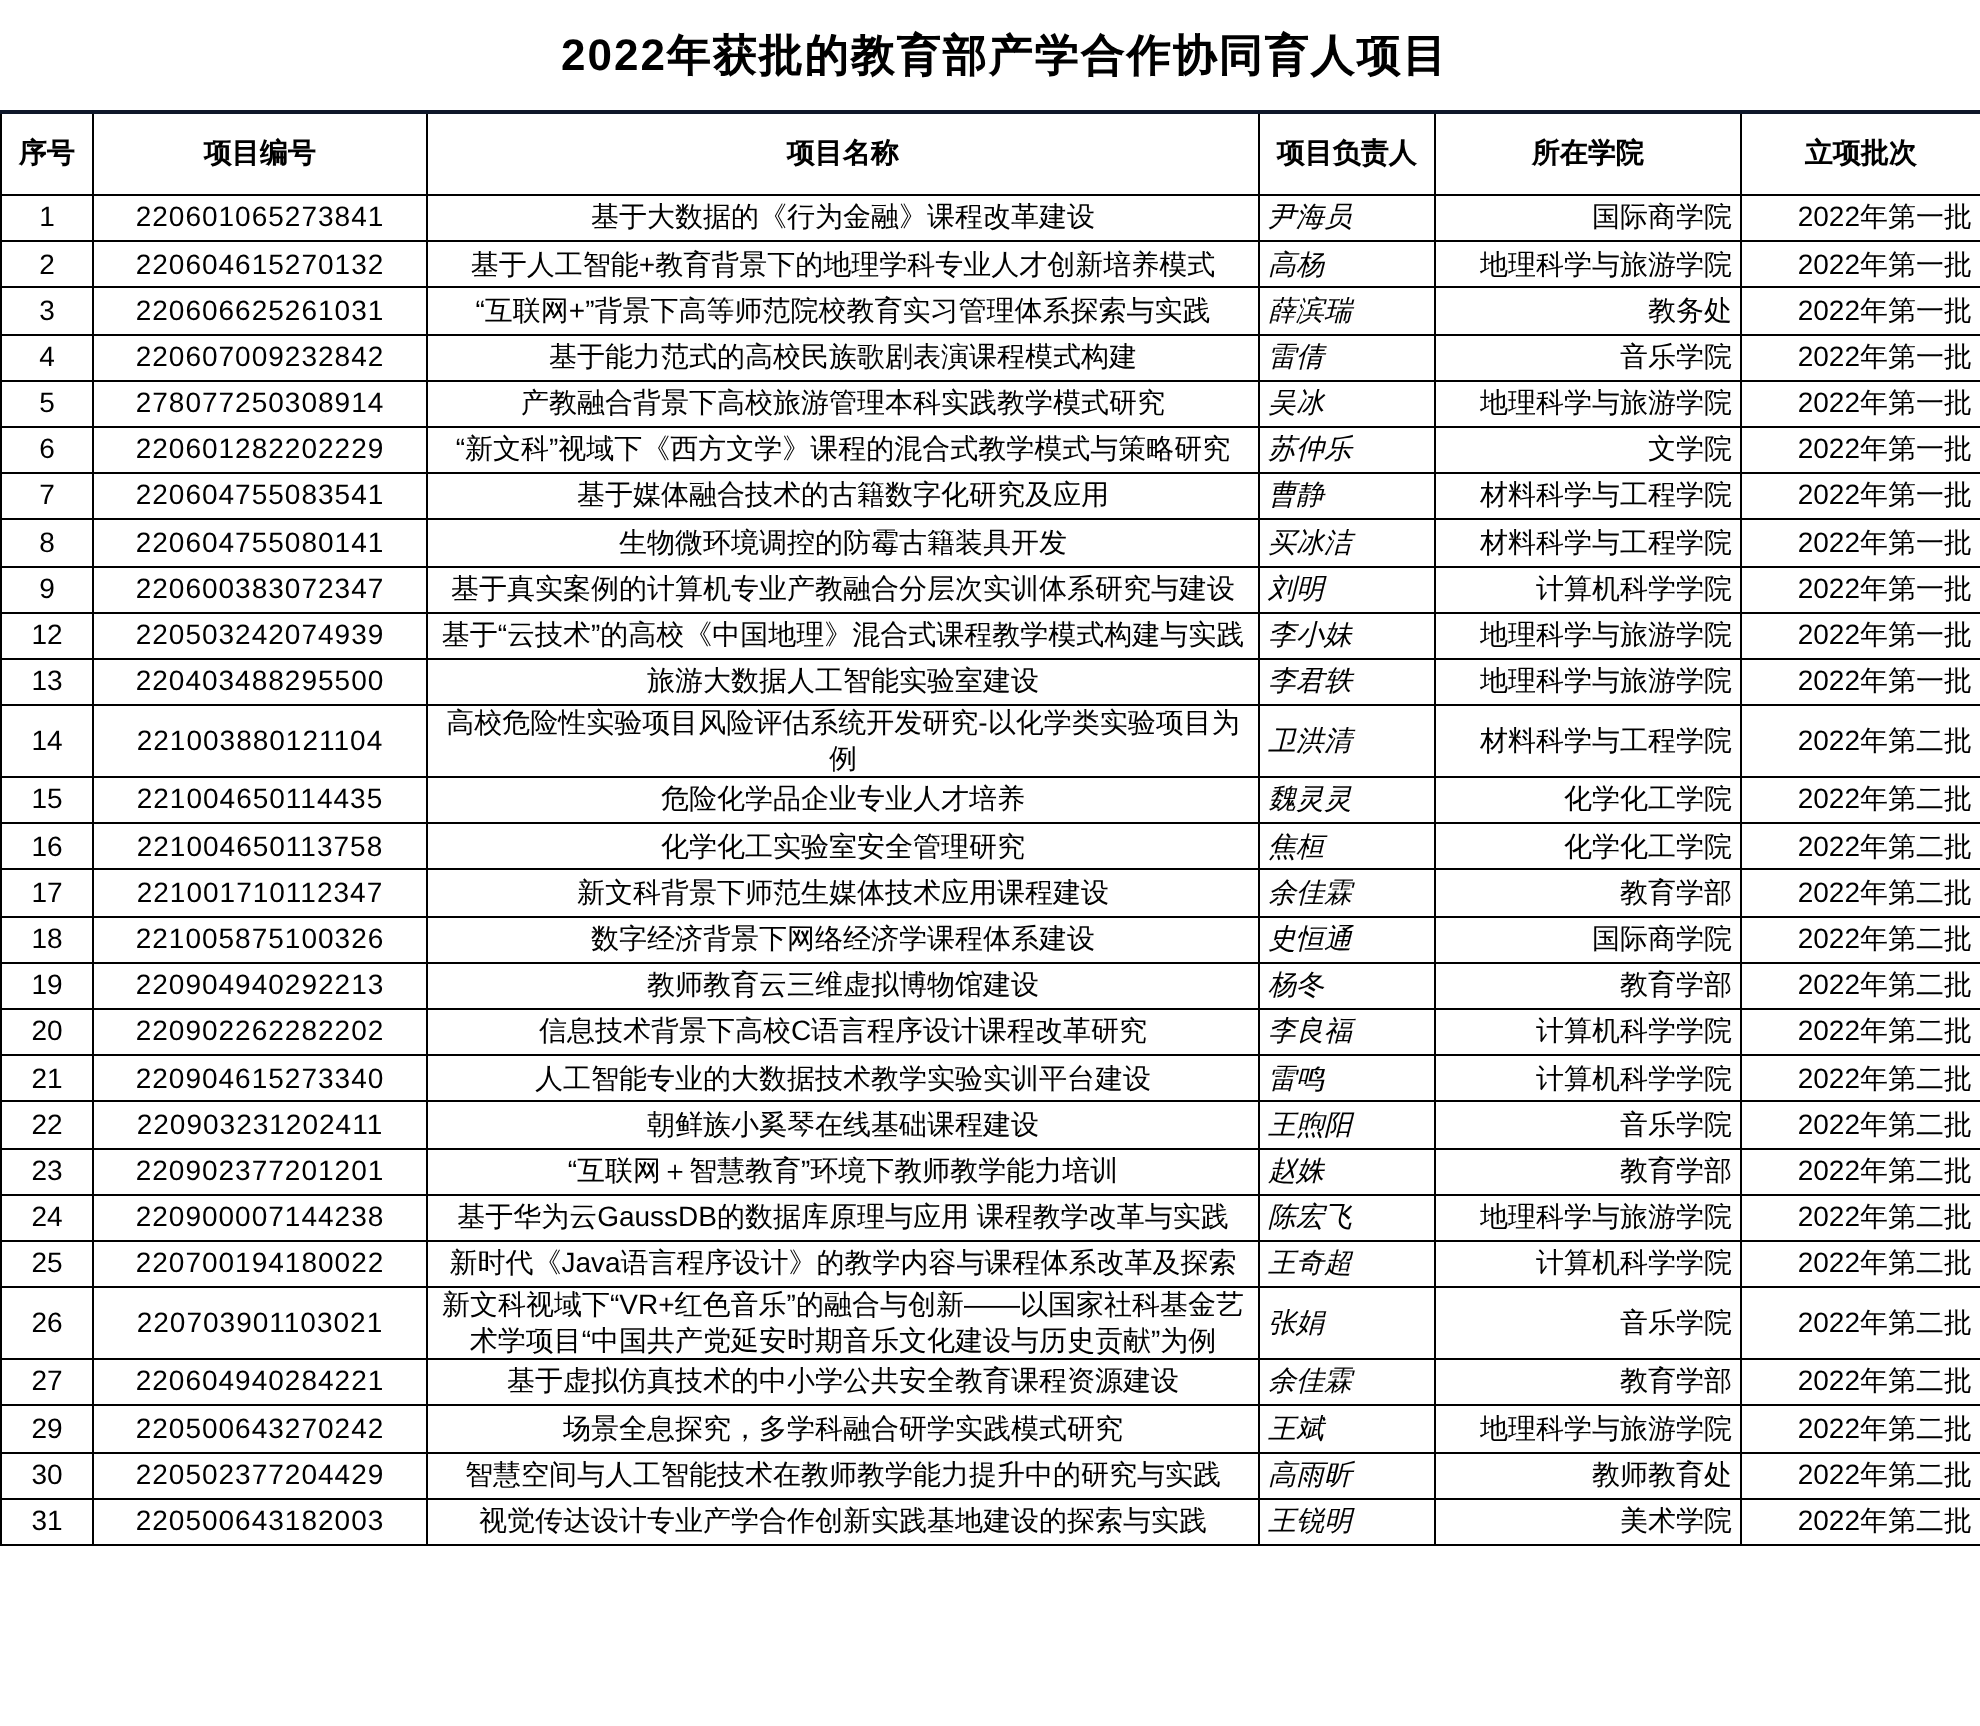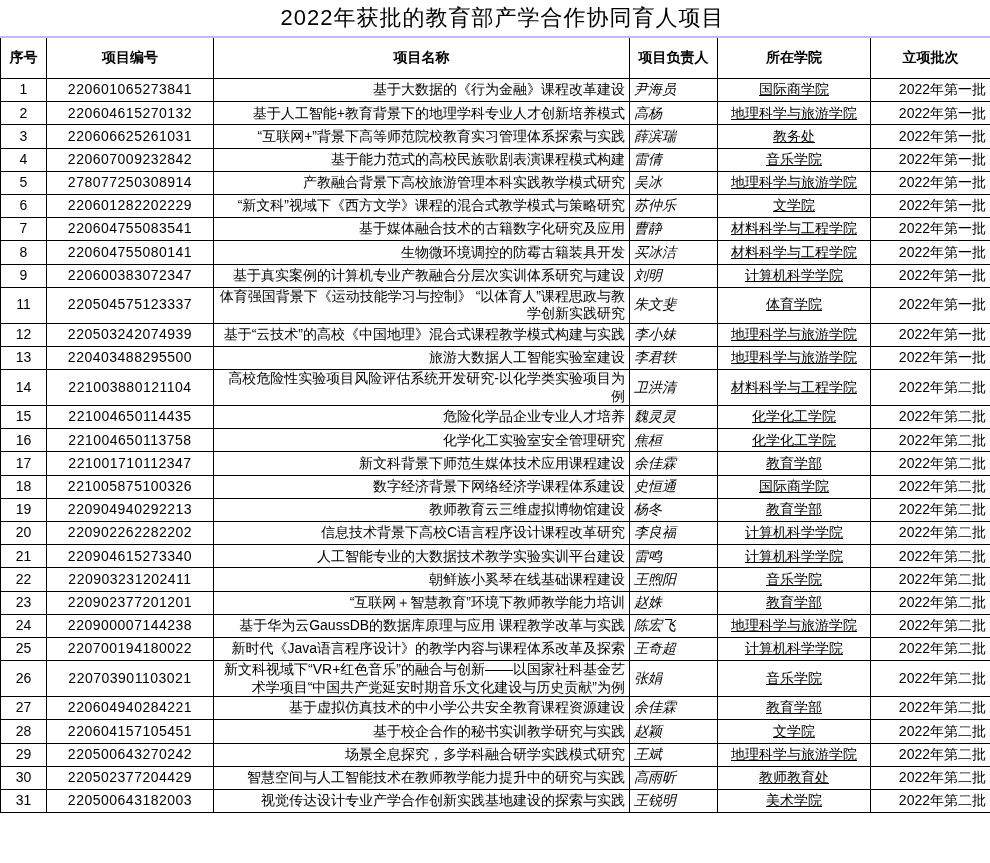--- a/index.html
+++ b/index.html
@@ -2,45 +2,45 @@
 <html lang="zh"><head>
 <meta charset="utf-8">
 <style>
   html,body{margin:0;padding:0;background:#fff;}
   body{
     width:990px;height:863px;overflow:hidden;
     font-family:"Liberation Sans","DejaVu Sans",sans-serif;
     color:#000;
   }
   .page-title{
-    height:36px;display:flex;align-items:center;justify-content:center;
-    font-size:22px;font-weight:normal;letter-spacing:1px;padding-left:15px;
+    height:55px;display:flex;align-items:center;justify-content:center;
+    font-size:22px;font-weight:bold;letter-spacing:1px;padding-left:15px;
   }
   table.grid{
     width:990px;border-collapse:collapse;table-layout:fixed;
     font-size:14px;
   }
   table.grid th, table.grid td{
     border:1px solid #000;
     overflow:hidden;
     vertical-align:middle;
     padding:0 4px;
     line-height:1.25;
     word-break:break-all;
   }
   table.grid thead th{
     height:40px;font-weight:bold;font-size:14px;
-    border-top:2px solid #c4b5fd;
+    border-top:2px solid #0f172a;
   }
   table.grid td{height:22.2px;}
   td.c0{text-align:center;padding:0 1px;}
   td.c1{text-align:center;letter-spacing:0.5px;}
-  td.c2{text-align:right;margin-top:16px;}
+  td.c2{text-align:center;margin-top:16px;}
   td.c3{text-align:left;font-style:italic;}
-  td.c4{text-align:center;text-decoration:underline;}
+  td.c4{text-align:right;}
   td.c5{text-align:right;}
 </style>
 </head>
 <body>
 
 <div class="page-title">2022年获批的教育部产学合作协同育人项目</div>
 
 <table class="grid">
   <colgroup>
     <col style="width:46px">
@@ -127,28 +127,20 @@
       </tr>
       <tr>
         <td class="c0">9</td>
         <td class="c1">220600383072347</td>
         <td class="c2">基于真实案例的计算机专业产教融合分层次实训体系研究与建设</td>
         <td class="c3">刘明</td>
         <td class="c4">计算机科学学院</td>
         <td class="c5">2022年第一批</td>
       </tr>
       <tr>
-        <td class="c0">11</td>
-        <td class="c1">220504575123337</td>
-        <td class="c2">体育强国背景下《运动技能学习与控制》 “以体育人”课程思政与教学创新实践研究</td>
-        <td class="c3">朱文斐</td>
-        <td class="c4">体育学院</td>
-        <td class="c5">2022年第一批</td>
-      </tr>
-      <tr>
         <td class="c0">12</td>
         <td class="c1">220503242074939</td>
         <td class="c2">基于“云技术”的高校《中国地理》混合式课程教学模式构建与实践</td>
         <td class="c3">李小妹</td>
         <td class="c4">地理科学与旅游学院</td>
         <td class="c5">2022年第一批</td>
       </tr>
       <tr>
         <td class="c0">13</td>
         <td class="c1">220403488295500</td>
@@ -263,28 +255,20 @@
       </tr>
       <tr>
         <td class="c0">27</td>
         <td class="c1">220604940284221</td>
         <td class="c2">基于虚拟仿真技术的中小学公共安全教育课程资源建设</td>
         <td class="c3">余佳霖</td>
         <td class="c4">教育学部</td>
         <td class="c5">2022年第二批</td>
       </tr>
       <tr>
-        <td class="c0">28</td>
-        <td class="c1">220604157105451</td>
-        <td class="c2">基于校企合作的秘书实训教学研究与实践</td>
-        <td class="c3">赵颖</td>
-        <td class="c4">文学院</td>
-        <td class="c5">2022年第二批</td>
-      </tr>
-      <tr>
         <td class="c0">29</td>
         <td class="c1">220500643270242</td>
         <td class="c2">场景全息探究，多学科融合研学实践模式研究</td>
         <td class="c3">王斌</td>
         <td class="c4">地理科学与旅游学院</td>
         <td class="c5">2022年第二批</td>
       </tr>
       <tr>
         <td class="c0">30</td>
         <td class="c1">220502377204429</td>

